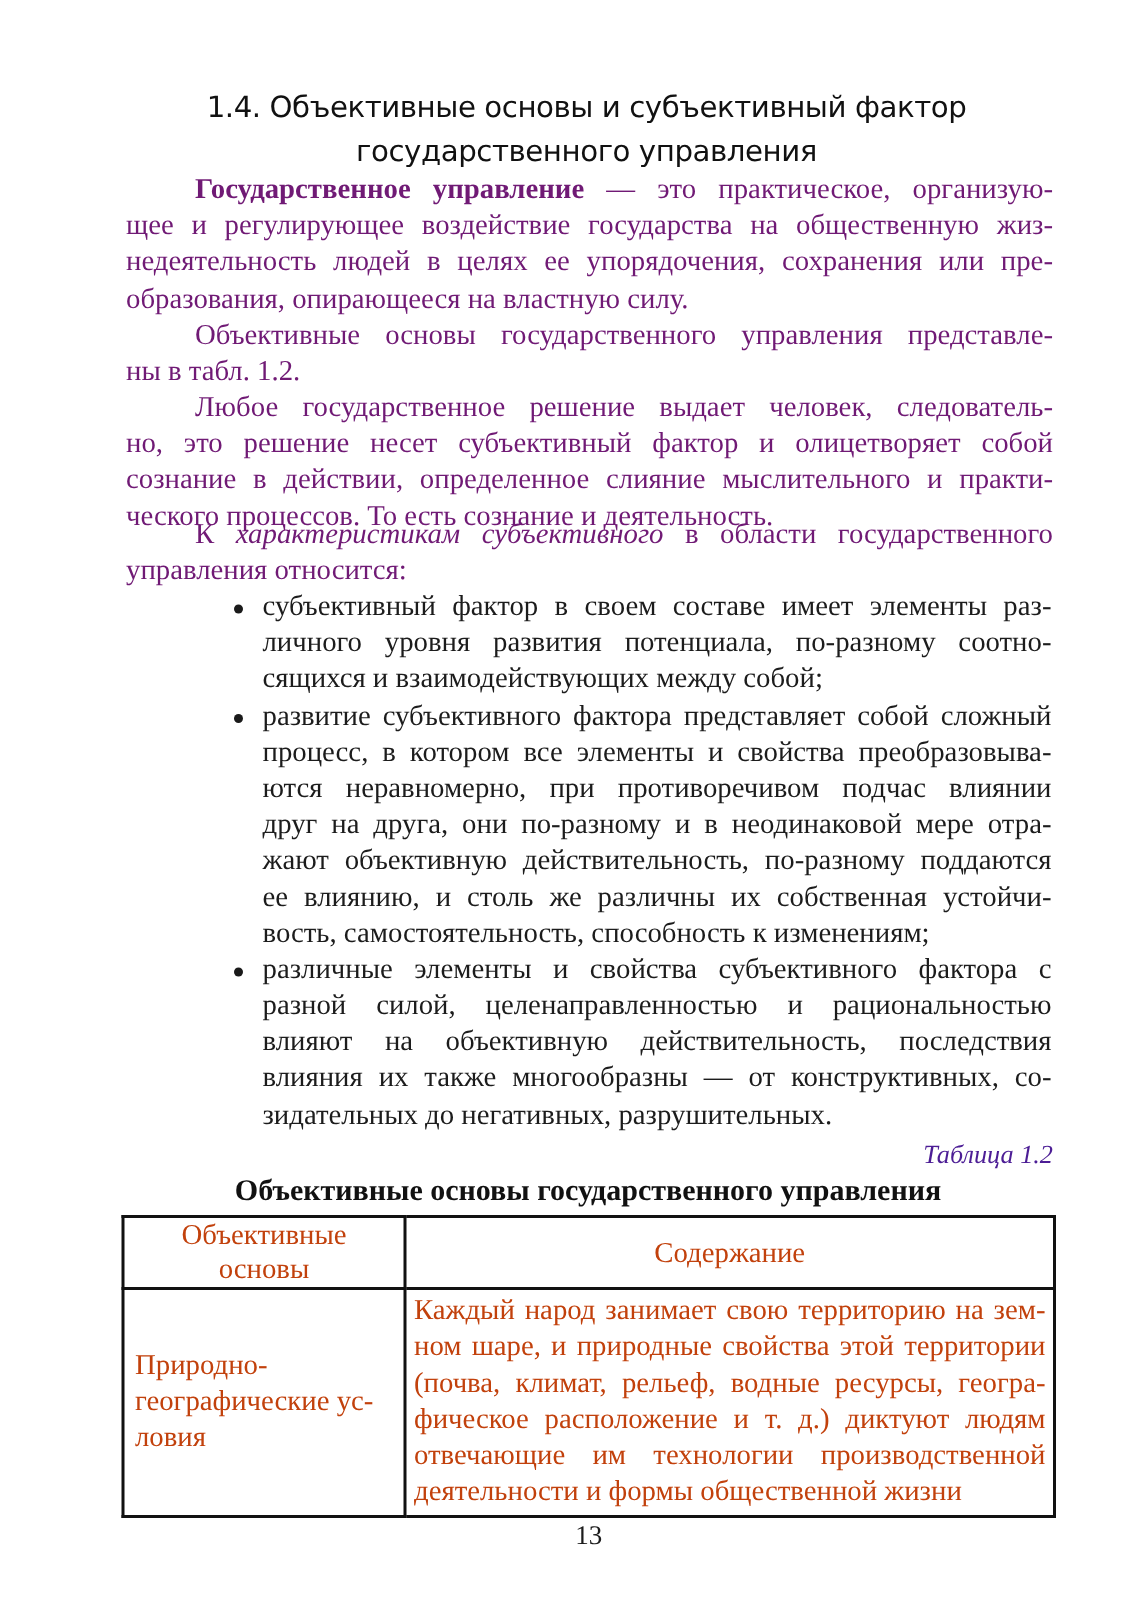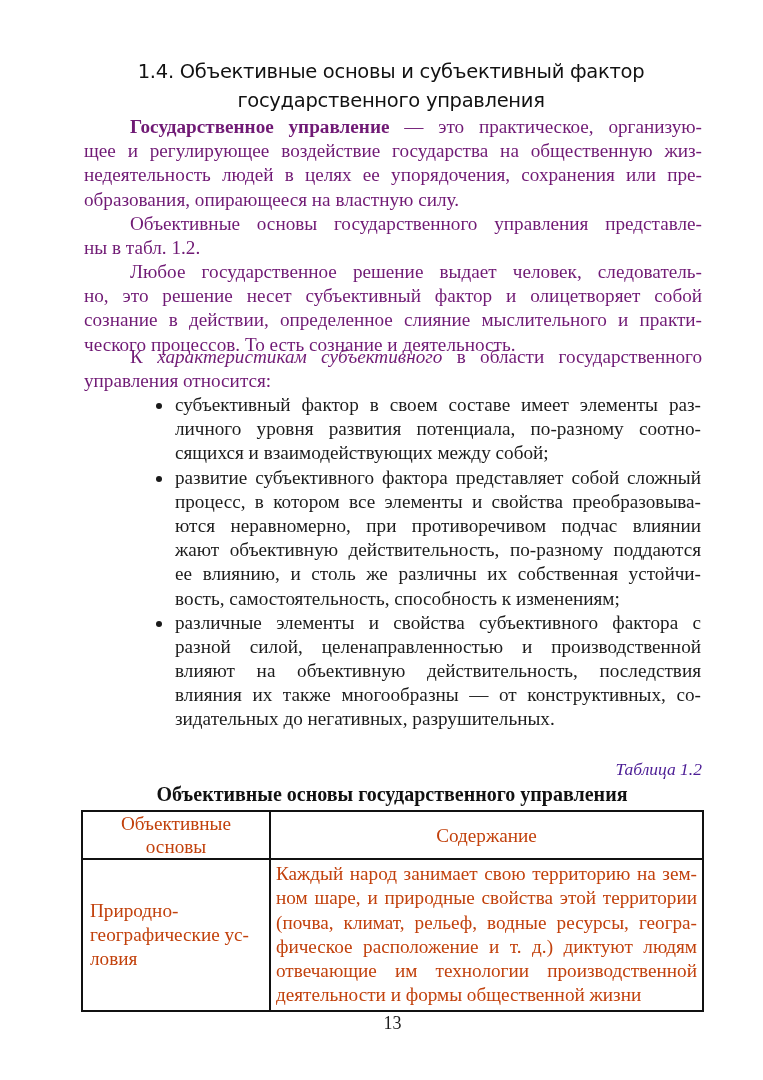--- a/index.html
+++ b/index.html
@@ -180,28 +180,29 @@
       <span class="bullet-dot"></span>
       <span class="ln">субъективный фактор в своем составе имеет элементы раз-</span>
       <span class="ln">личного уровня развития потенциала, по-разному соотно-</span>
       <span class="ln last">сящихся и взаимодействующих между собой;</span>
     </div>
     <div class="bullet-item">
       <span class="bullet-dot"></span>
       <span class="ln">развитие субъективного фактора представляет собой сложный</span>
       <span class="ln">процесс, в котором все элементы и свойства преобразовыва-</span>
       <span class="ln">ются неравномерно, при противоречивом подчас влиянии</span>
+      <span class="ln">друг на друга, они по-разному и в неодинаковой мере отра-</span>
       <span class="ln">жают объективную действительность, по-разному поддаются</span>
       <span class="ln">ее влиянию, и столь же различны их собственная устойчи-</span>
       <span class="ln last">вость, самостоятельность, способность к изменениям;</span>
     </div>
     <div class="bullet-item">
       <span class="bullet-dot"></span>
       <span class="ln">различные элементы и свойства субъективного фактора с</span>
-      <span class="ln">разной силой, целенаправленностью и производственной</span>
+      <span class="ln">разной силой, целенаправленностью и рациональностью</span>
       <span class="ln">влияют на объективную действительность, последствия</span>
       <span class="ln">влияния их также многообразны — от конструктивных, со-</span>
       <span class="ln last">зидательных до негативных, разрушительных.</span>
     </div>
   </div>
 
   <div class="table-label">Таблица 1.2</div>
   <div class="table-title">Объективные основы государственного управления</div>
 
   <table class="obj-table">

